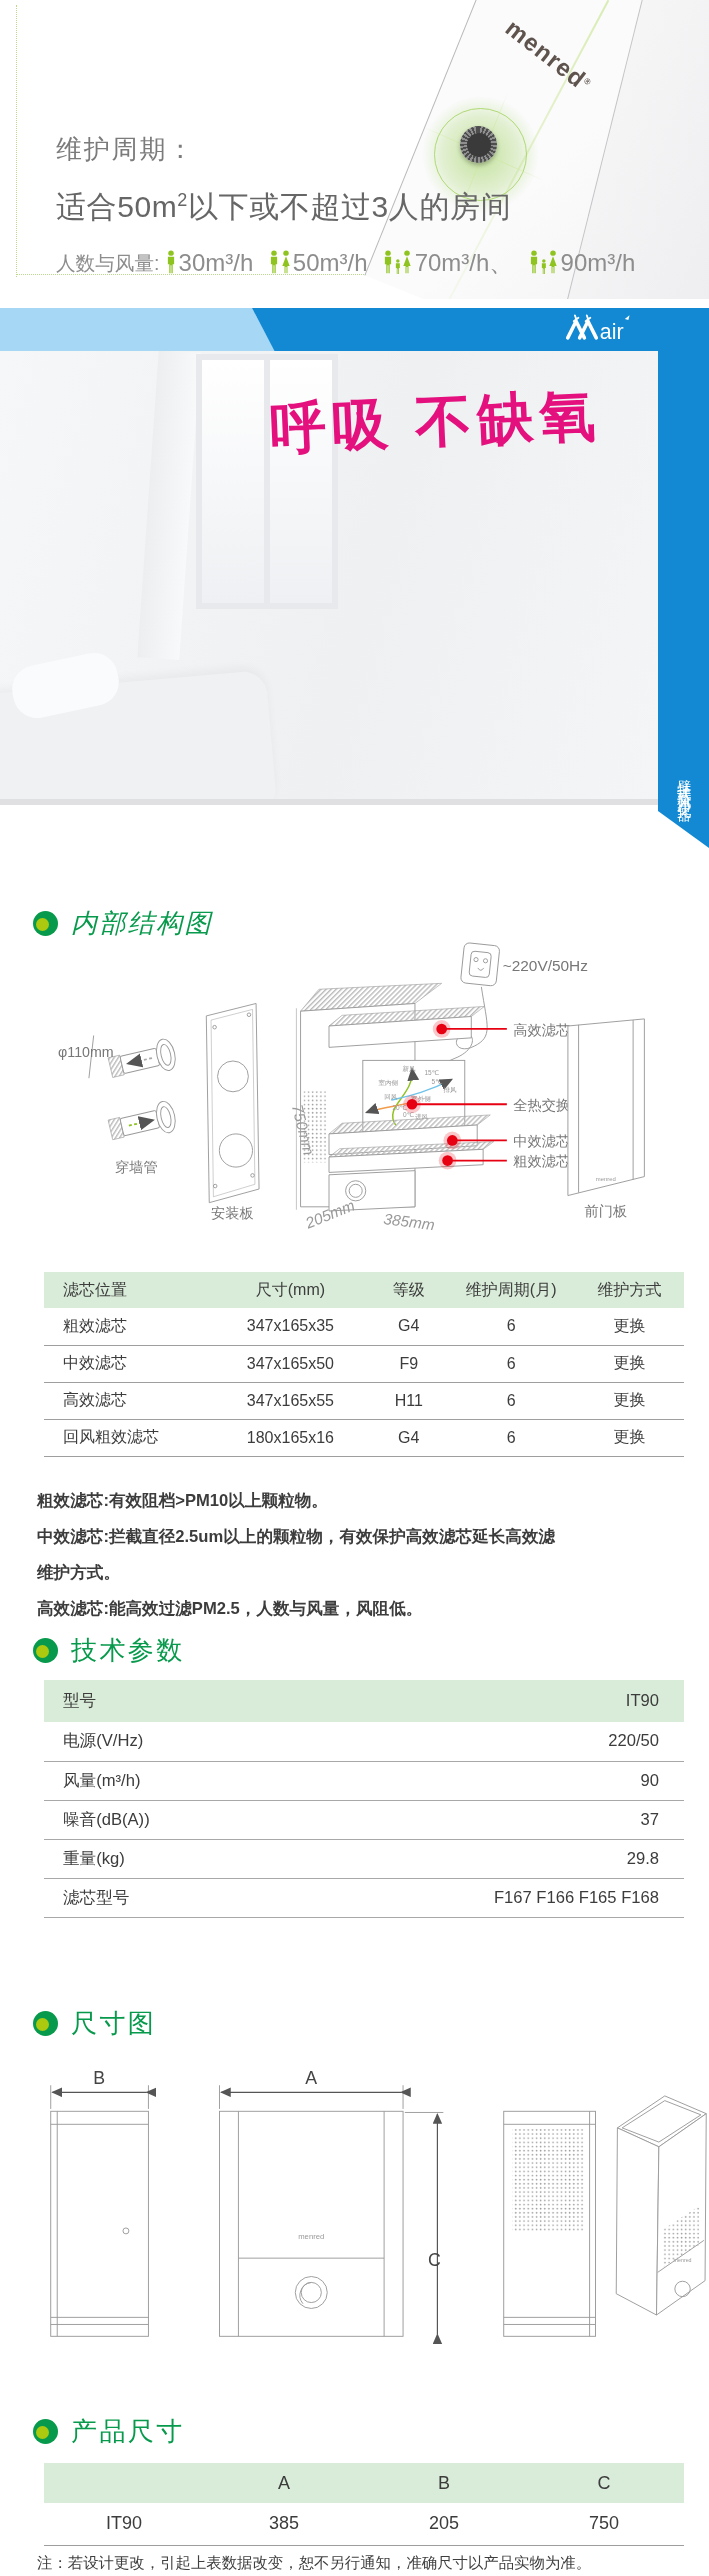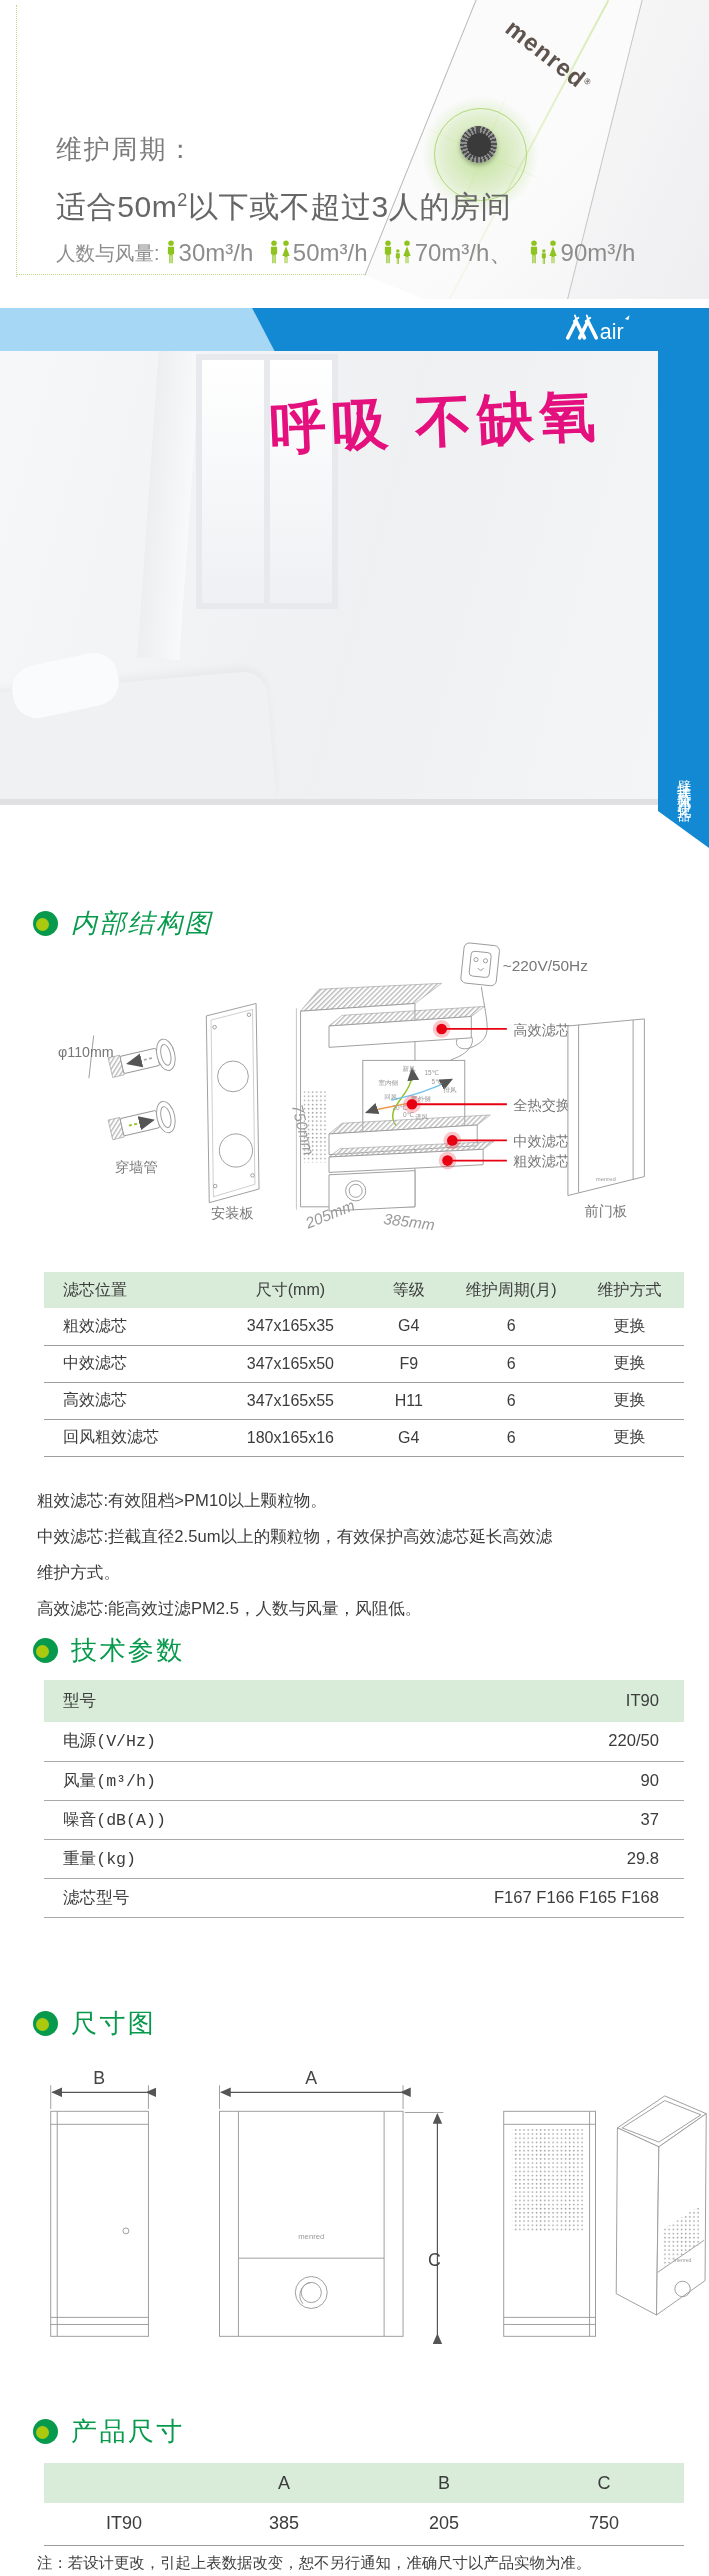--- a/index.html
+++ b/index.html
@@ -6,21 +6,21 @@
   body { background:#ffffff; font-family:"Liberation Sans","DejaVu Sans",sans-serif; }
   #page { position:relative; width:709px; height:2576px; background:#fff; overflow:hidden; margin:0 auto; }
   .abs { position:absolute; }
 
   
   .dot-left { left:16px; top:4.7px; height:272px; width:0; border-left:1.8px dotted #bcd98e; }
   .dot-bottom { left:16px; top:274px; width:474px; height:0; border-top:1.8px dotted #bcd98e; }
   .hero-title1 { left:56px; top:132px; font-size:26px; color:#7b7b7b; letter-spacing:1.8px; }
   .hero-title2 { left:56px; top:187px; font-size:30px; color:#666; letter-spacing:0.6px; }
   .hero-title2 sup, .airflow sup { font-size:60%; vertical-align:super; }
-  .airflow { left:56px; top:238px; height:27px; display:flex; align-items:flex-end; color:#8d8d8d; white-space:nowrap;text-align:center; }
+  .airflow { left:56px; top:248px; height:27px; display:flex; align-items:flex-end; color:#8d8d8d; white-space:nowrap;text-align:center; }
   .airflow .lbl { font-size:19.6px; line-height:24px; }
   .airflow .val { font-size:24px; line-height:25px; margin-right:8.3px; }
   .persons { display:flex; align-items:flex-end; margin:0 1.2px 0 6px; }
   .person { fill:#8fc31f; display:block; }
   .hero-photo { left:320px; top:0; width:389px; height:299px; overflow:hidden; }
   .hp-panel1 { position:absolute; left:107px; top:-47px; width:415px; height:415px;
                background:linear-gradient(115deg,#fbfbfc 40%,#ededef 100%);
                transform:rotate(22deg); border-left:1.2px solid #b9b9b9; }
   .hp-panel2 { position:absolute; left:279px; top:-36px; width:297px; height:451px;
                background:linear-gradient(100deg,#f6f6f7,#e7e7ea); transform:rotate(14deg);
@@ -93,24 +93,24 @@
   svg .red { stroke:#e60012; stroke-width:3; }
 
   
   table { border-collapse:collapse; }
   .tbl { left:44px; width:640px; font-size:16px; color:#3c3c3c; }
   .tbl th { background:#d9ecd9; font-weight:normal; }
   #filter-table { top:1272px; }
   #filter-table th { height:36px; }
   #filter-table td { height:37px; text-align:center; border-bottom:1.8px double #9e9e9e; }
   #filter-table th:first-child, #filter-table td:first-child { text-align:left; padding-left:19px; }
-  .notes { left:37px; top:1483px; font-size:16.6px; color:#3c3c3c; line-height:36px; white-space:nowrap; }
+  .notes { left:37px; top:1483px; font-size:16.6px; color:#3c3c3c; line-height:36px; white-space:nowrap;font-weight:bold; }
   #tech-table { top:1680px; font-size:16.6px; }
   #tech-table th { height:42px; }
-  #tech-table th:first-child, #tech-table td:first-child { text-align:left; padding-left:19px;font-family:Liberation Mono, monospace; }
+  #tech-table th:first-child, #tech-table td:first-child { text-align:left; padding-left:19px; }
   #tech-table th:last-child, #tech-table td:last-child { text-align:right; padding-right:25px; }
   #tech-table td { height:39px; border-bottom:1.8px double #a8a8a8; }
   #size-table { top:2463px; font-size:18px; }
   #size-table th { height:40px; text-align:center; }
   #size-table td { height:42px; text-align:center; border-bottom:1.2px solid #9e9e9e; }
   .size-note { left:37px; top:2553px; font-size:15.4px; color:#3f3f3f; }
 </style>
 </head>
 <body>
 

